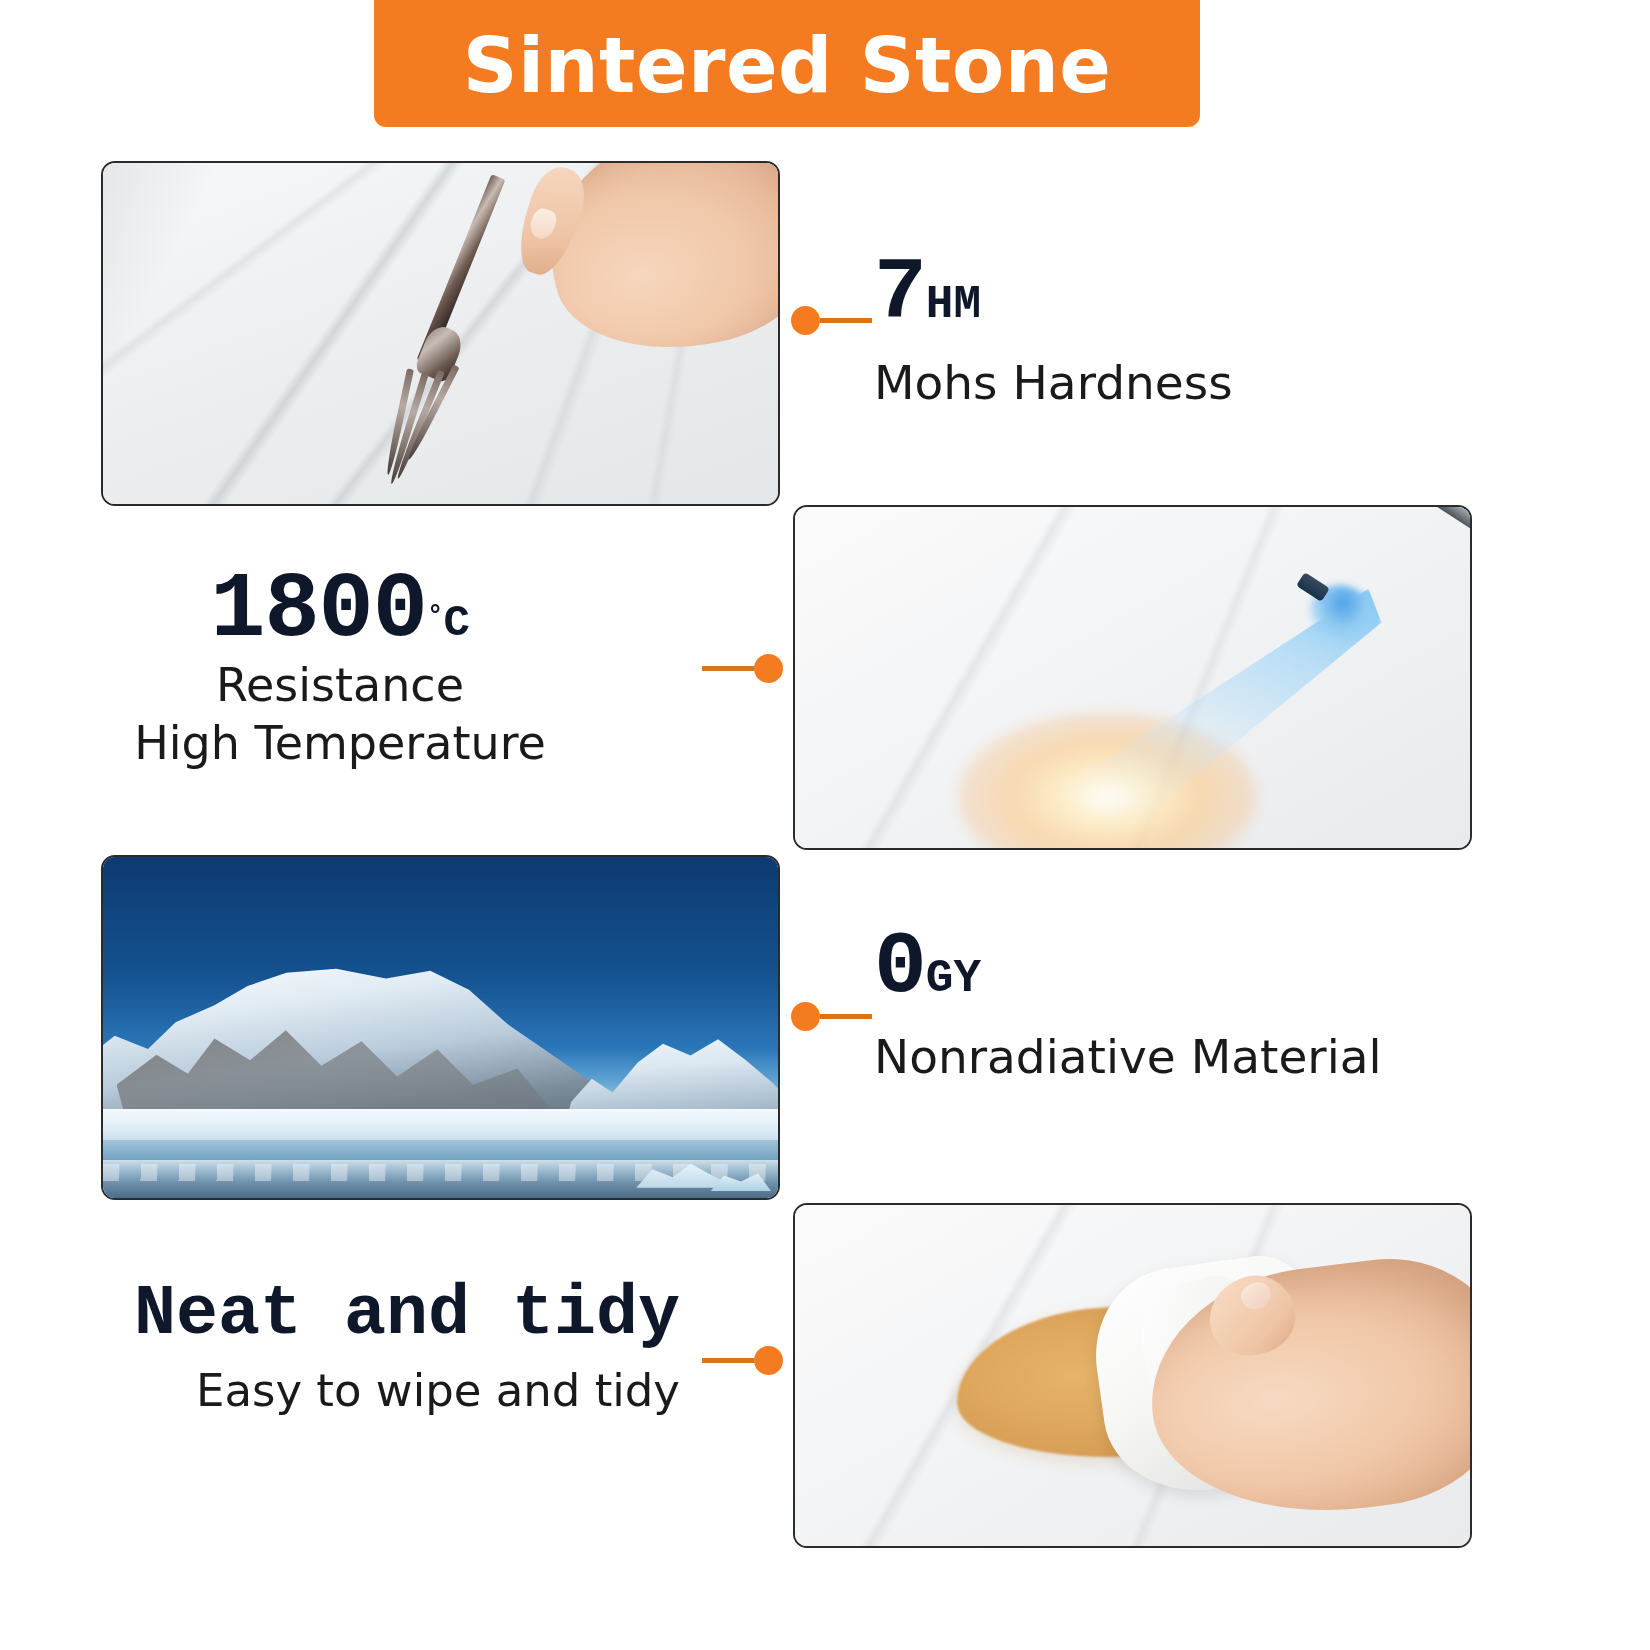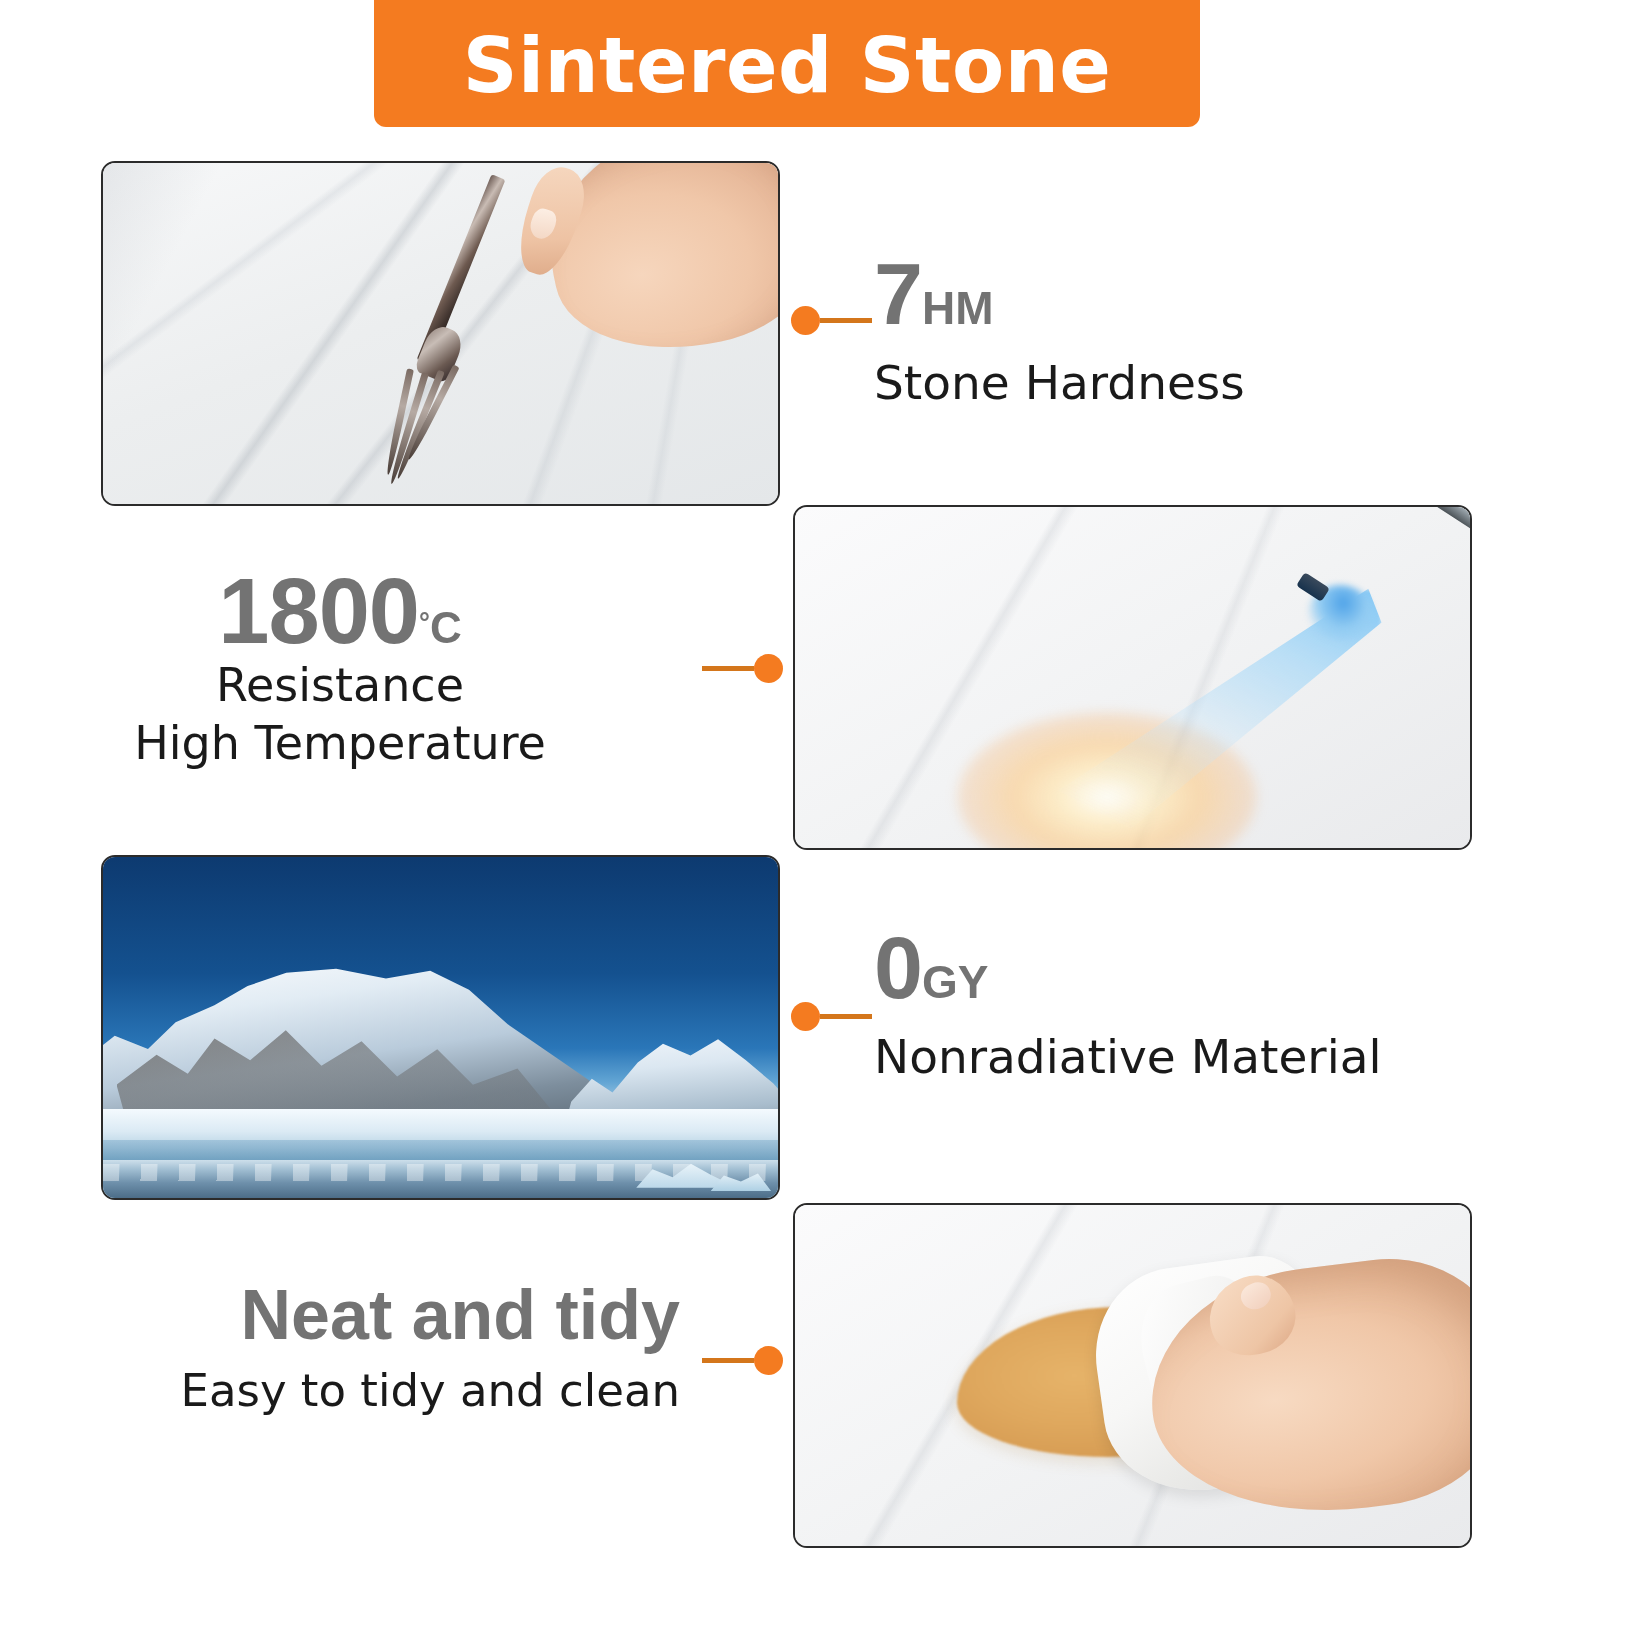--- a/index.html
+++ b/index.html
@@ -299,22 +299,22 @@
   
   .connector { position: absolute; display: flex; align-items: center; }
   .conn-dot  { width: 29px; height: 29px; border-radius: 50%; background: #F47B20; flex: 0 0 auto; }
   .conn-line { height: 5px; background: #D4761B; flex: 0 0 auto; width: 52px; }
   .connector.to-right .conn-line { margin-left: 0px; }
   .connector.to-left  { flex-direction: row; }
 
   
   .stat { position: absolute; }
   .stat-value {
-    color: #737373;
-    font-family: Liberation Sans, sans-serif;
+    color: #0f172a;
+    font-family: Liberation Mono, monospace;
     font-weight: bold;
     line-height: 1;
     white-space: nowrap;
   }
   .stat-num   { font-size: 88px; letter-spacing: -1px; }
   .stat-unit  { font-size: 46px; letter-spacing: 0px; }
   .stat-label {
     color: #1a1a1a;
     font-family: "DejaVu Sans", sans-serif;
     font-size: 47px;
@@ -375,21 +375,21 @@
   </div>
 
   <div class="connector to-right" id="conn-hardness">
     <span class="conn-dot"></span>
     <span class="conn-line"></span>
   </div>
   <div class="stat" id="stat-hardness">
     <div class="stat-value">
       <span class="stat-num">7</span><span class="stat-unit">HM</span>
     </div>
-    <div class="stat-label">Stone Hardness</div>
+    <div class="stat-label">Mohs Hardness</div>
   </div>
 
   <div class="photo photo-right p2">
     <div class="photo-inner">
       <div class="marble soft"></div>
       <div class="hot-spot"></div>
       <div class="flame"></div>
       <div class="flame-core"></div>
       <div class="torch-body"></div>
       <div class="torch-tip"></div>
@@ -445,16 +445,16 @@
       <div class="thumbnail2"></div>
     </div>
   </div>
 
   <div class="connector to-left" id="conn-clean">
     <span class="conn-dot"></span>
     <span class="conn-line"></span>
   </div>
   <div class="stat" id="stat-clean">
     <div class="stat-value">Neat and tidy</div>
-    <div class="stat-label">Easy to tidy and clean</div>
+    <div class="stat-label">Easy to wipe and tidy</div>
   </div>
 
 </div>
 
 </body></html>

